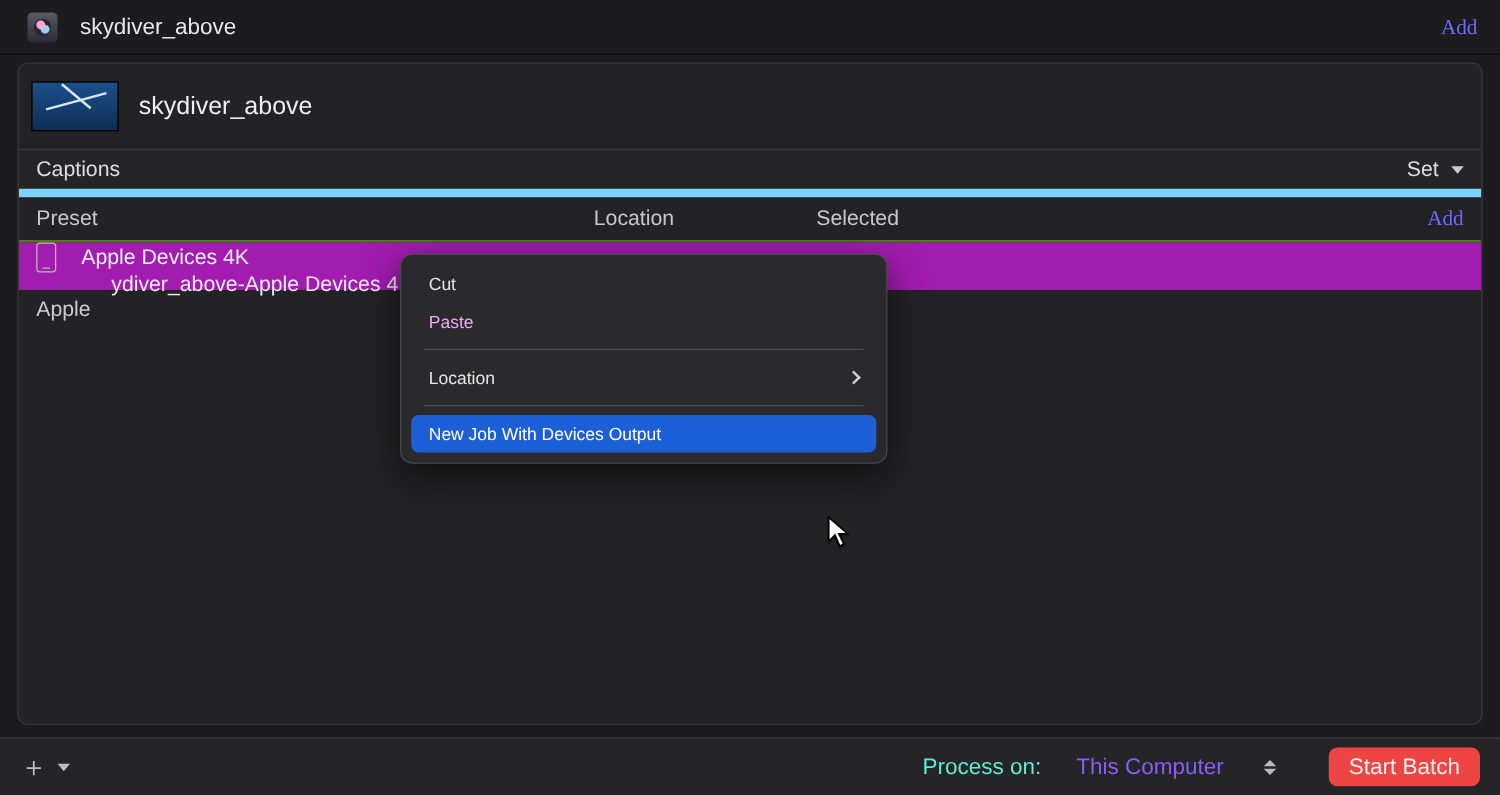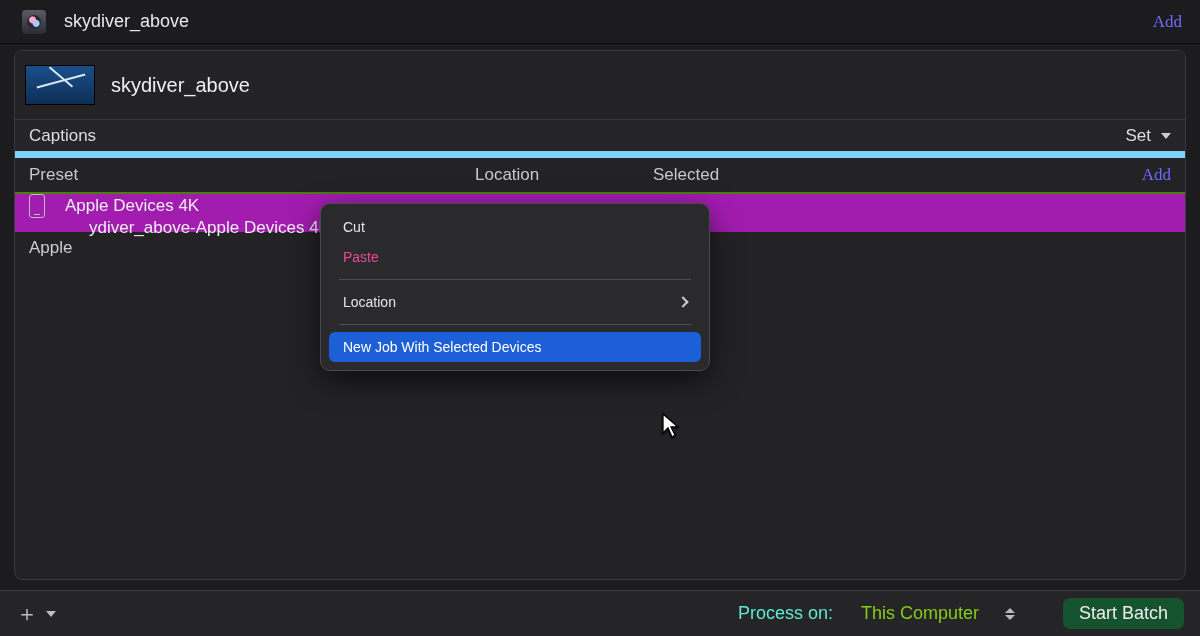--- a/index.html
+++ b/index.html
@@ -167,21 +167,21 @@
   }
   .menu-item {
     padding: 7px 14px;
     border-radius: 6px;
     color: #e6e6e6;
     cursor: default;
     display: flex;
     align-items: center;
     justify-content: space-between;
   }
-  .menu-item.disabled { color: #ec4899; align-items: center; }
+  .menu-item.disabled { color: #f0abfc; align-items: center; }
   .menu-item.highlight { background: #1d5fd6; color: #fff; }
   .menu-sep {
     height: 1px;
     background: #4e4e52;
     margin: 7px 10px;
   }
   .chev-right {
     display: inline-block;
     width: 8px; height: 8px;
     border-top: 2px solid #ccc;
@@ -219,44 +219,45 @@
     color: #bdbdc0;
     cursor: pointer;
     font-size: 22px;
     font-weight: 300;
   }
   .plus-btn .chev-down-sm { border-top-color: #bdbdc0; }
   .bottom-spacer { flex: 1; }
   .process-label { color: #5eead4; }
   .process-select {
     background: transparent;
-    color: #84cc16;
+    color: #8b5cf6;
     padding: 4px 10px;
     min-width: 180px;
     display: inline-flex;
     align-items: center;
+    justify-content: space-between;
     border-radius: 6px;
     cursor: pointer;
     gap: 16px;
   }
   .stepper {
     display: inline-flex;
     flex-direction: column;
     gap: 2px;
     margin-left: 10px;
   }
   .stepper span {
     width: 0; height: 0;
     border-left: 5px solid transparent;
     border-right: 5px solid transparent;
   }
   .stepper .up { border-bottom: 5px solid #bbb; }
   .stepper .dn { border-top: 5px solid #bbb; }
   .start-btn {
-    background: #14532d;
+    background: #ef4444;
     color: #eee;
     border: none;
     border-radius: 7px;
     padding: 5px 16px;
     font-size: 18px;
     cursor: pointer;
     margin-left: 14px;
   }
 </style>
 </head>
@@ -310,21 +311,21 @@
   <div class="menu-item disabled">
     <span>Paste</span>
   </div>
   <div class="menu-sep"></div>
   <div class="menu-item">
     <span>Location</span>
     <span class="chev-right"></span>
   </div>
   <div class="menu-sep"></div>
   <div class="menu-item highlight">
-    <span>New Job With Selected Devices</span>
+    <span>New Job With Devices Output</span>
   </div>
 </div>
 
 <div class="cursor">
   <svg width="20" height="26" viewBox="0 0 20 26">
     <path d="M1 1 L1 20 L6 15 L10 24 L13 22 L9 14 L16 14 Z" fill="#fff" stroke="#000" stroke-width="1.3"></path>
   </svg>
 </div>
 
 <div class="bottom-bar">

